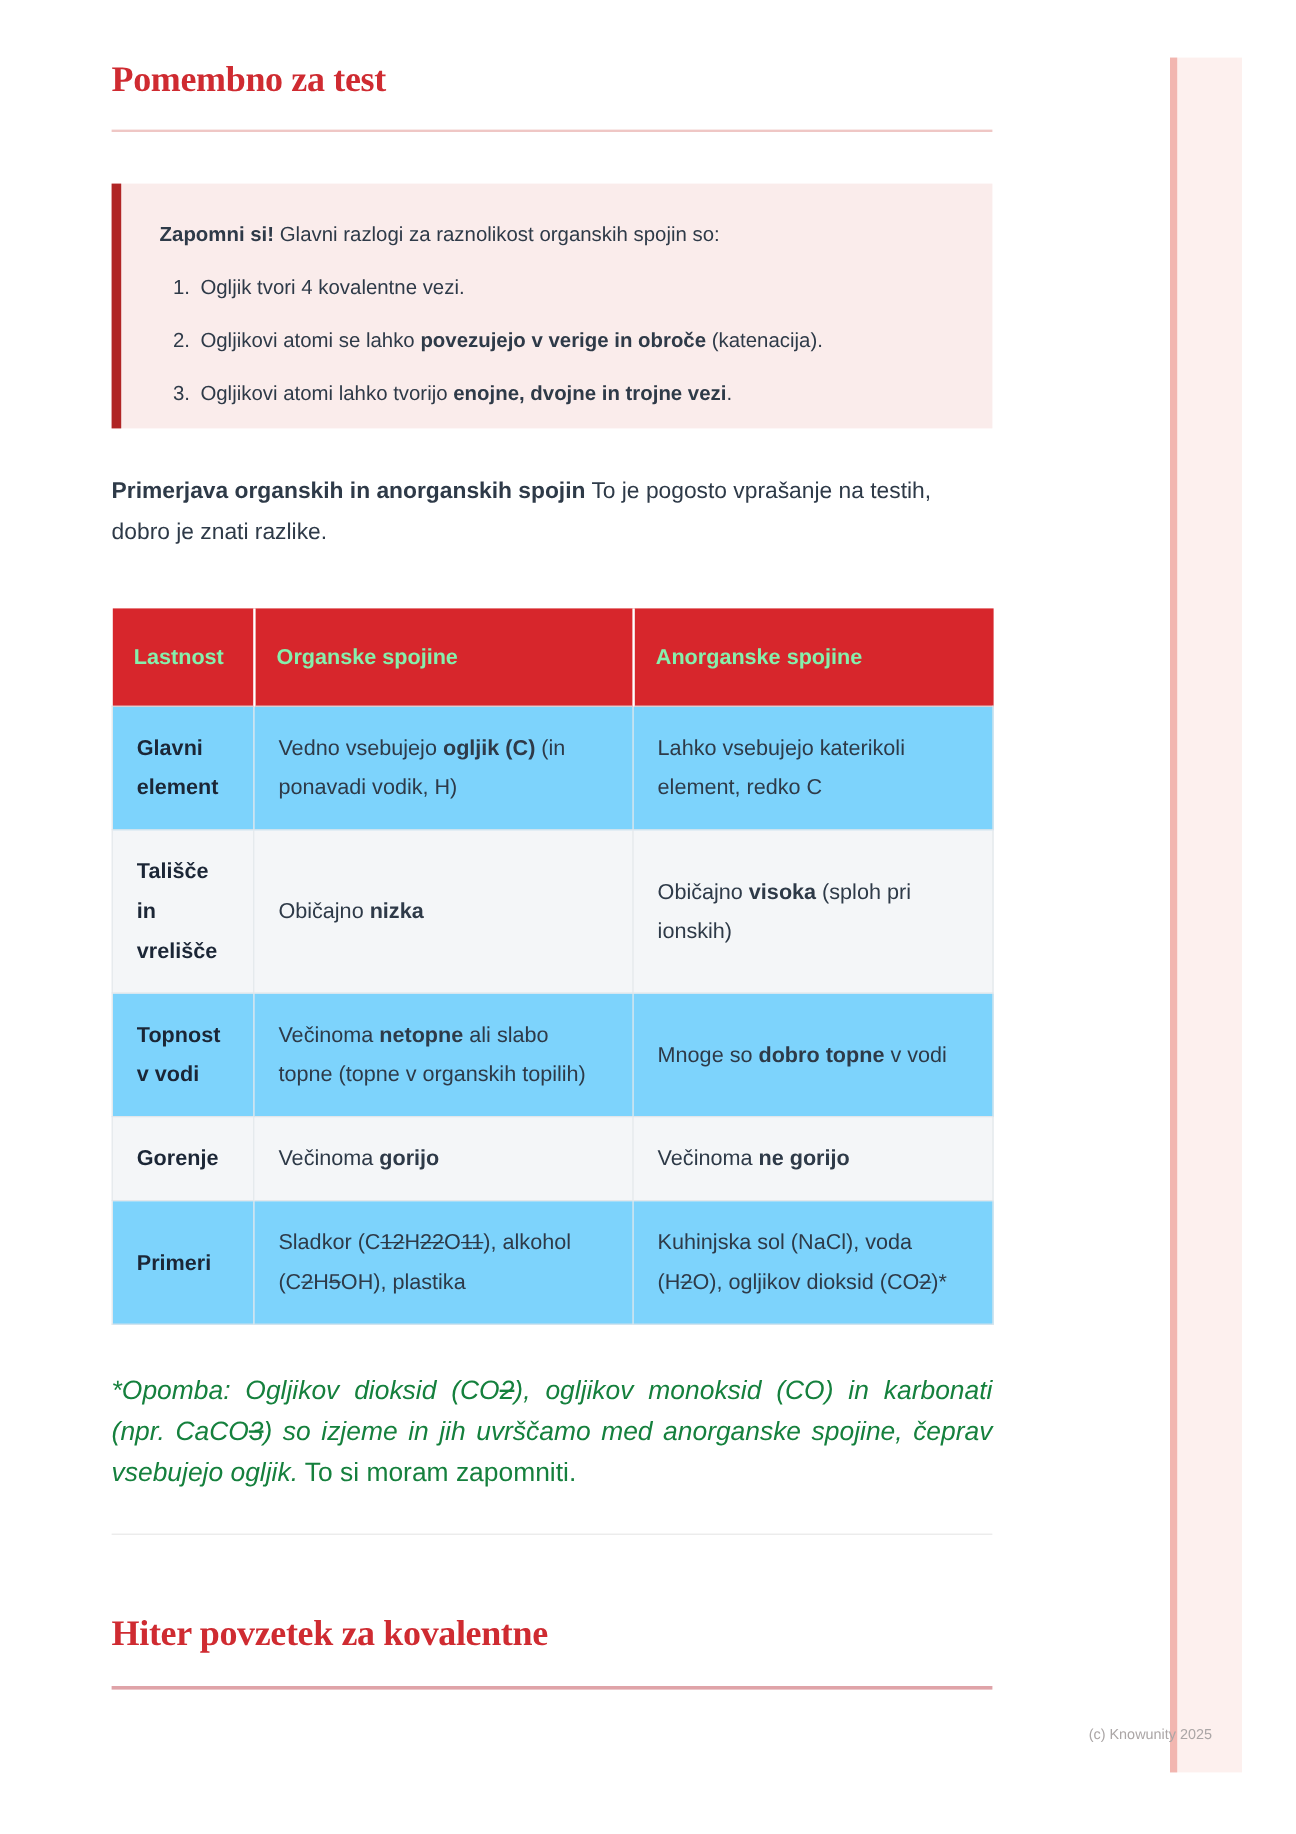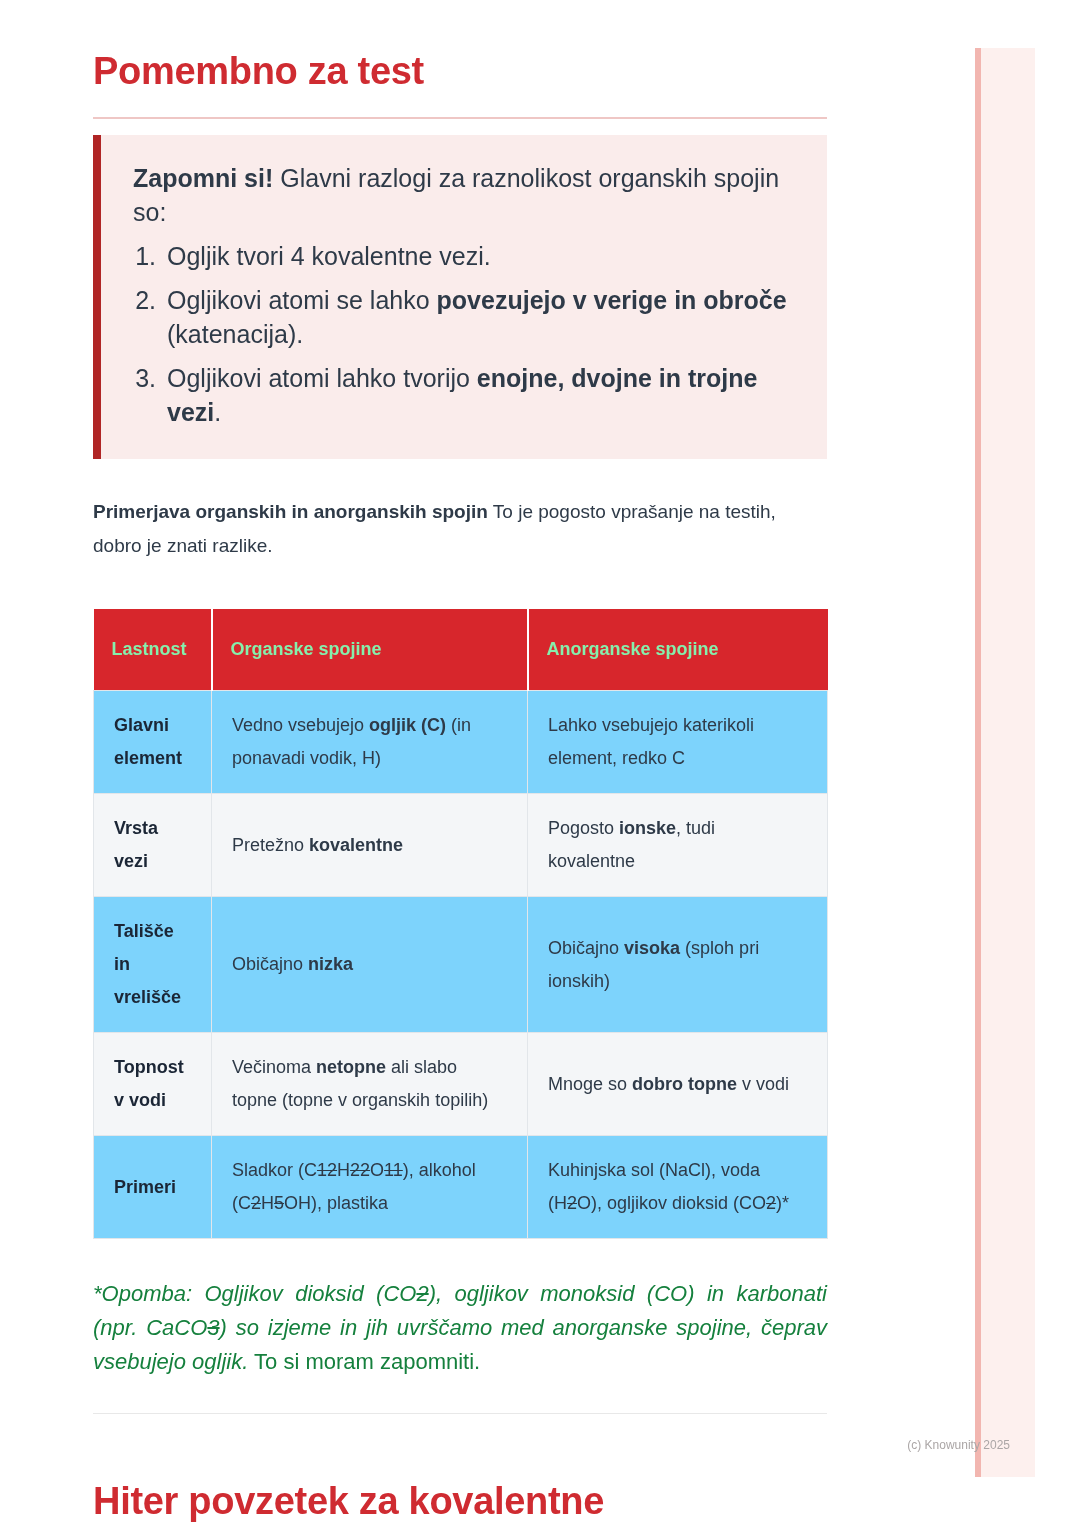--- a/index.html
+++ b/index.html
@@ -31,33 +31,34 @@
 
   .side-bar{
     position:absolute;top:48px;right:45px;
     width:60px;height:1429px;
     background:var(--sidebar_fill);
     border-left:6px solid var(--sidebar_edge);
   }
 
   h1,h2{
     color:var(--heading_red);
-    font-size:38px;font-weight:700;
+    font-size:30px;font-weight:700;
     letter-spacing:-0.3px;
+    font-family:Liberation Serif, serif;
   }
   h1{padding-top:50px;}
   .rule1{margin-top:24px;height:2px;background:var(--rule_pink);}
   .rule2{margin-top:26px;height:3px;background:var(--rule_pink_strong);}
 
   .callout{
-    margin-top:16px;
+    margin-top:43px;
     background:var(--callout_bg);
     border-left:8px solid var(--callout_border);
-    padding:26px 30px 30px 32px;
-    font-size:25px;line-height:34px;
+    padding:26px 30px 12px 32px;
+    font-size:17px;line-height:34px;
   }
   .callout-intro{margin-bottom:2px;}
   .callout ol{margin-top:6px;padding-left:30px;list-style:decimal;}
   .callout li{margin-top:10px;line-height:34px;padding-left:4px;}
 
   .lead{margin-top:36px;font-size:19px;line-height:34px;}
 
   table.compare{
     margin-top:46px;width:734px;
     border-collapse:collapse;table-layout:fixed;
@@ -131,33 +132,33 @@
           <th>Anorganske spojine</th>
         </tr>
       </thead>
       <tbody>
         <tr>
           <td class="label">Glavni element</td>
           <td><span>Vedno vsebujejo </span><span style="font-weight: 700;">ogljik (C)</span><span> (in ponavadi vodik, H)</span></td>
           <td><span>Lahko vsebujejo katerikoli element, redko C</span></td>
         </tr>
         <tr>
-          <td class="label">Vrsta vezi</td>
-          <td><span>Pretežno </span><span style="font-weight: 700;">kovalentne</span></td>
-          <td><span>Pogosto </span><span style="font-weight: 700;">ionske</span><span>, tudi kovalentne</span></td>
-        </tr>
-        <tr>
           <td class="label">Tališče in vrelišče</td>
           <td><span>Običajno </span><span style="font-weight: 700;">nizka</span></td>
           <td><span>Običajno </span><span style="font-weight: 700;">visoka</span><span> (sploh pri ionskih)</span></td>
         </tr>
         <tr>
           <td class="label">Topnost v vodi</td>
           <td><span>Večinoma </span><span style="font-weight: 700;">netopne</span><span> ali slabo topne (topne v organskih topilih)</span></td>
           <td><span>Mnoge so </span><span style="font-weight: 700;">dobro topne</span><span> v vodi</span></td>
+        </tr>
+        <tr>
+          <td class="label">Gorenje</td>
+          <td><span>Večinoma </span><span style="font-weight: 700;">gorijo</span></td>
+          <td><span>Večinoma </span><span style="font-weight: 700;">ne gorijo</span></td>
         </tr>
         <tr>
           <td class="label">Primeri</td>
           <td><span>Sladkor (C</span><span style="text-decoration: line-through;">12</span><span>H</span><span style="text-decoration: line-through;">22</span><span>O</span><span style="text-decoration: line-through;">11</span><span>), alkohol (C</span><span style="text-decoration: line-through;">2</span><span>H</span><span style="text-decoration: line-through;">5</span><span>OH), plastika</span></td>
           <td><span>Kuhinjska sol (NaCl), voda (H</span><span style="text-decoration: line-through;">2</span><span>O), ogljikov dioksid (CO</span><span style="text-decoration: line-through;">2</span><span>)*</span></td>
         </tr>
       </tbody>
     </table>
 
     <p class="footnote"><span style="font-style: italic;">*Opomba: Ogljikov dioksid (CO</span><span style="font-style: italic; text-decoration: line-through;">2</span><span style="font-style: italic;">), ogljikov monoksid (CO) in karbonati (npr. CaCO</span><span style="font-style: italic; text-decoration: line-through;">3</span><span style="font-style: italic;">) so izjeme in jih uvrščamo med anorganske spojine, čeprav vsebujejo ogljik.</span><span> To si moram zapomniti.</span></p>

